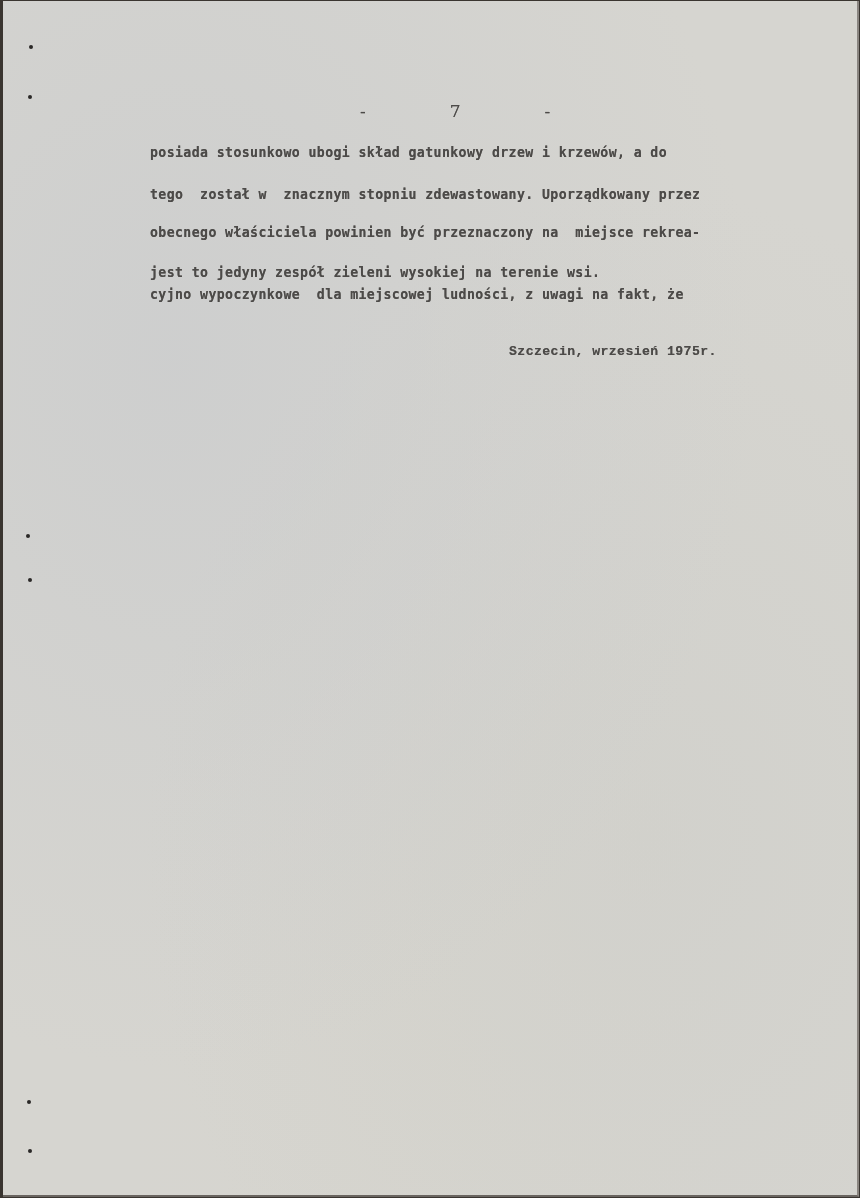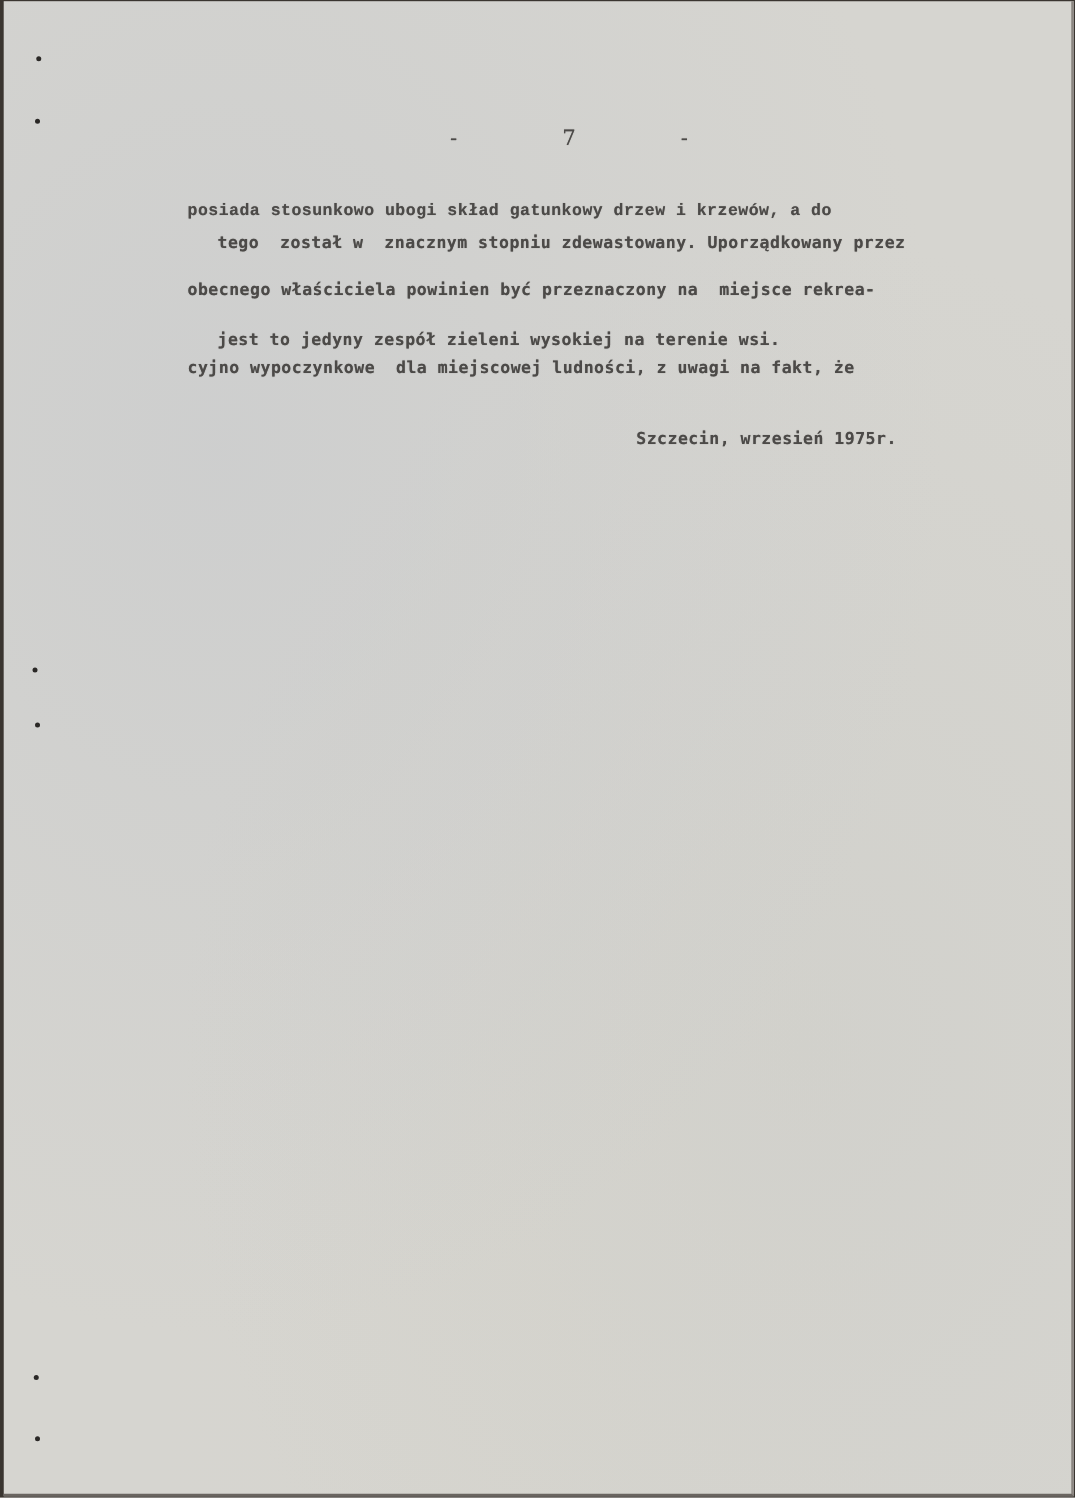--- a/index.html
+++ b/index.html
@@ -27,26 +27,26 @@
       white-space: pre;
       position: absolute;
       text-shadow: 0 0 0.6px rgba(60,58,55,0.6);
     }
     .page-num {
       left: 357px; top: 100px; font-size: 17px; font-weight: normal;
       font-family: "DejaVu Serif", "Liberation Serif", serif;
       word-spacing: 36px;
     }
     .line { left: 147px; }
-    .l1 { top: 160px; font-family: Liberation Mono, monospace; }
-    .l2 { top: 186px; margin-left: 24px; }
+    .l1 { top: 144px; }
+    .l2 { top: 186px; }
     .l3 { top: 224px; }
     .l4 { top: 238px; margin-top: 48px; }
-    .l5 { top: 264px; margin-left: 24px; }
-    .sign { left: 506px; top: 343px; }
+    .l5 { top: 264px; }
+    .sign { left: 506px; top: 343px; font-family: Liberation Mono, monospace; }
     .mark {
       position: absolute; width: 4px; height: 4px; border-radius: 50%;
       background: #2a2826;
     }
   </style>
 </head>
 <body>
 
 <div class="page">
 

